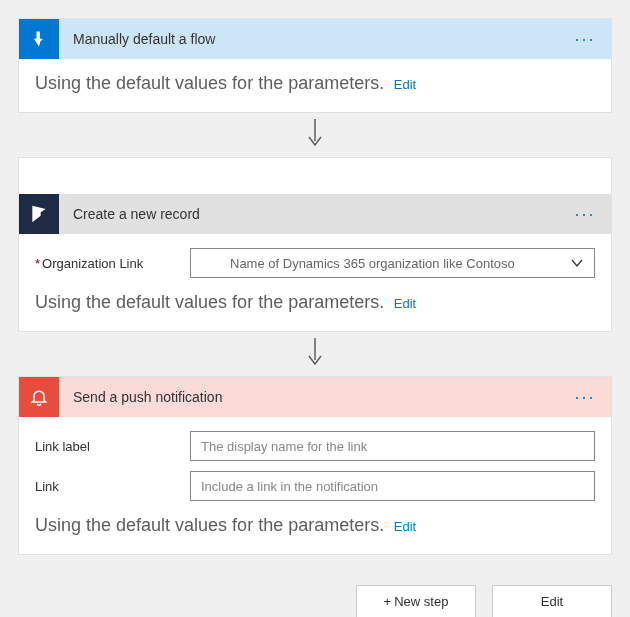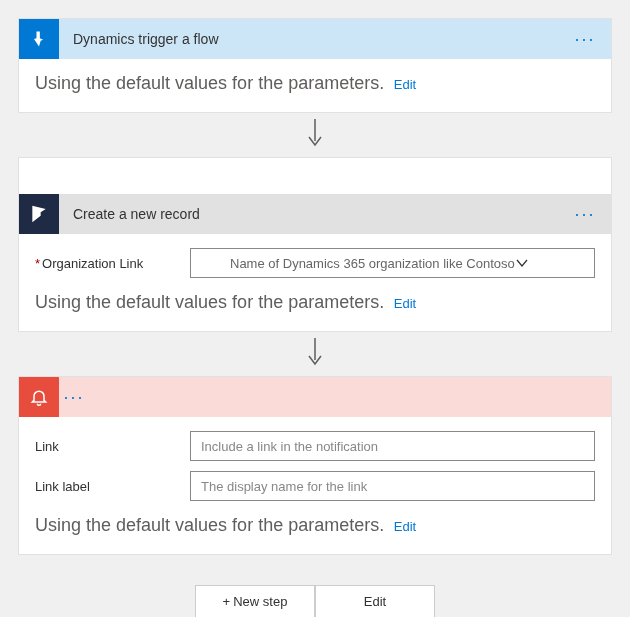--- a/index.html
+++ b/index.html
@@ -89,34 +89,36 @@
       height: 30px;
       padding: 0 10px;
       font-family: inherit;
       font-size: 13px;
       color: #666;
       background: #fff;
     }
     .form-select {
       display: flex;
       align-items: center;
+      justify-content: space-between;
       cursor: pointer;
       padding-left: 39px;
     }
     .form-input::placeholder {
       color: #888;
     }
     .arrow-down {
       display: flex;
       justify-content: center;
       padding: 6px 0 10px 0;
     }
     .footer-buttons {
       display: flex;
-      justify-content: center;
+      justify-content: flex-end;
+      gap: 16px;
       margin-top: 30px;
     }
     .btn {
       background: #fff;
       border: 1px solid #ccc;
       padding: 8px 26px;
       font-family: inherit;
       font-size: 13px;
       color: #323130;
       cursor: pointer;
@@ -133,21 +135,21 @@
 </head>
 <body>
 
 <div class="card">
   <div class="card-header header-blue">
     <div class="icon-box icon-blue">
       <svg width="20" height="20" viewBox="0 0 24 24" fill="none" stroke="#fff" stroke-width="2">
         <path d="M9 3v8l-3 1 6 9 2-7 3-1-4-2V3z" fill="#fff" stroke="none"></path>
       </svg>
     </div>
-    <div class="card-title">Dynamics trigger a flow</div>
+    <div class="card-title">Manually default a flow</div>
     <div class="more-btn">···</div>
   </div>
   <div class="card-body">
     <div class="defaults-row-only">
       <span class="default-text">Using the default values for the parameters.</span>
       <span class="edit-link">Edit</span>
     </div>
   </div>
 </div>
 
@@ -195,31 +197,32 @@
 </div>
 
 <div class="card">
   <div class="card-header header-red">
     <div class="icon-box icon-red">
       <svg width="20" height="20" viewBox="0 0 24 24" fill="none" stroke="#fff" stroke-width="1.8">
         <path d="M18 16v-5a6 6 0 10-12 0v5l-2 2h16l-2-2z"></path>
         <path d="M10 20a2 2 0 004 0"></path>
       </svg>
     </div>
+    <div class="card-title">Send a push notification</div>
     <div class="more-btn">···</div>
   </div>
   <div class="card-body">
+    <div class="form-row">
+      <div class="form-label">Link label</div>
+      <input class="form-input" placeholder="The display name for the link" style="">
+    </div>
     <div class="form-row">
       <div class="form-label">Link</div>
       <input class="form-input" placeholder="Include a link in the notification" style="">
     </div>
-    <div class="form-row">
-      <div class="form-label">Link label</div>
-      <input class="form-input" placeholder="The display name for the link" style="">
-    </div>
     <div class="defaults-row">
       <span class="default-text">Using the default values for the parameters.</span>
       <span class="edit-link">Edit</span>
     </div>
   </div>
 </div>
 
 <div class="footer-buttons">
   <button class="btn"><span class="plus">+</span><span>New step</span></button>
   <button class="btn">Edit</button>

